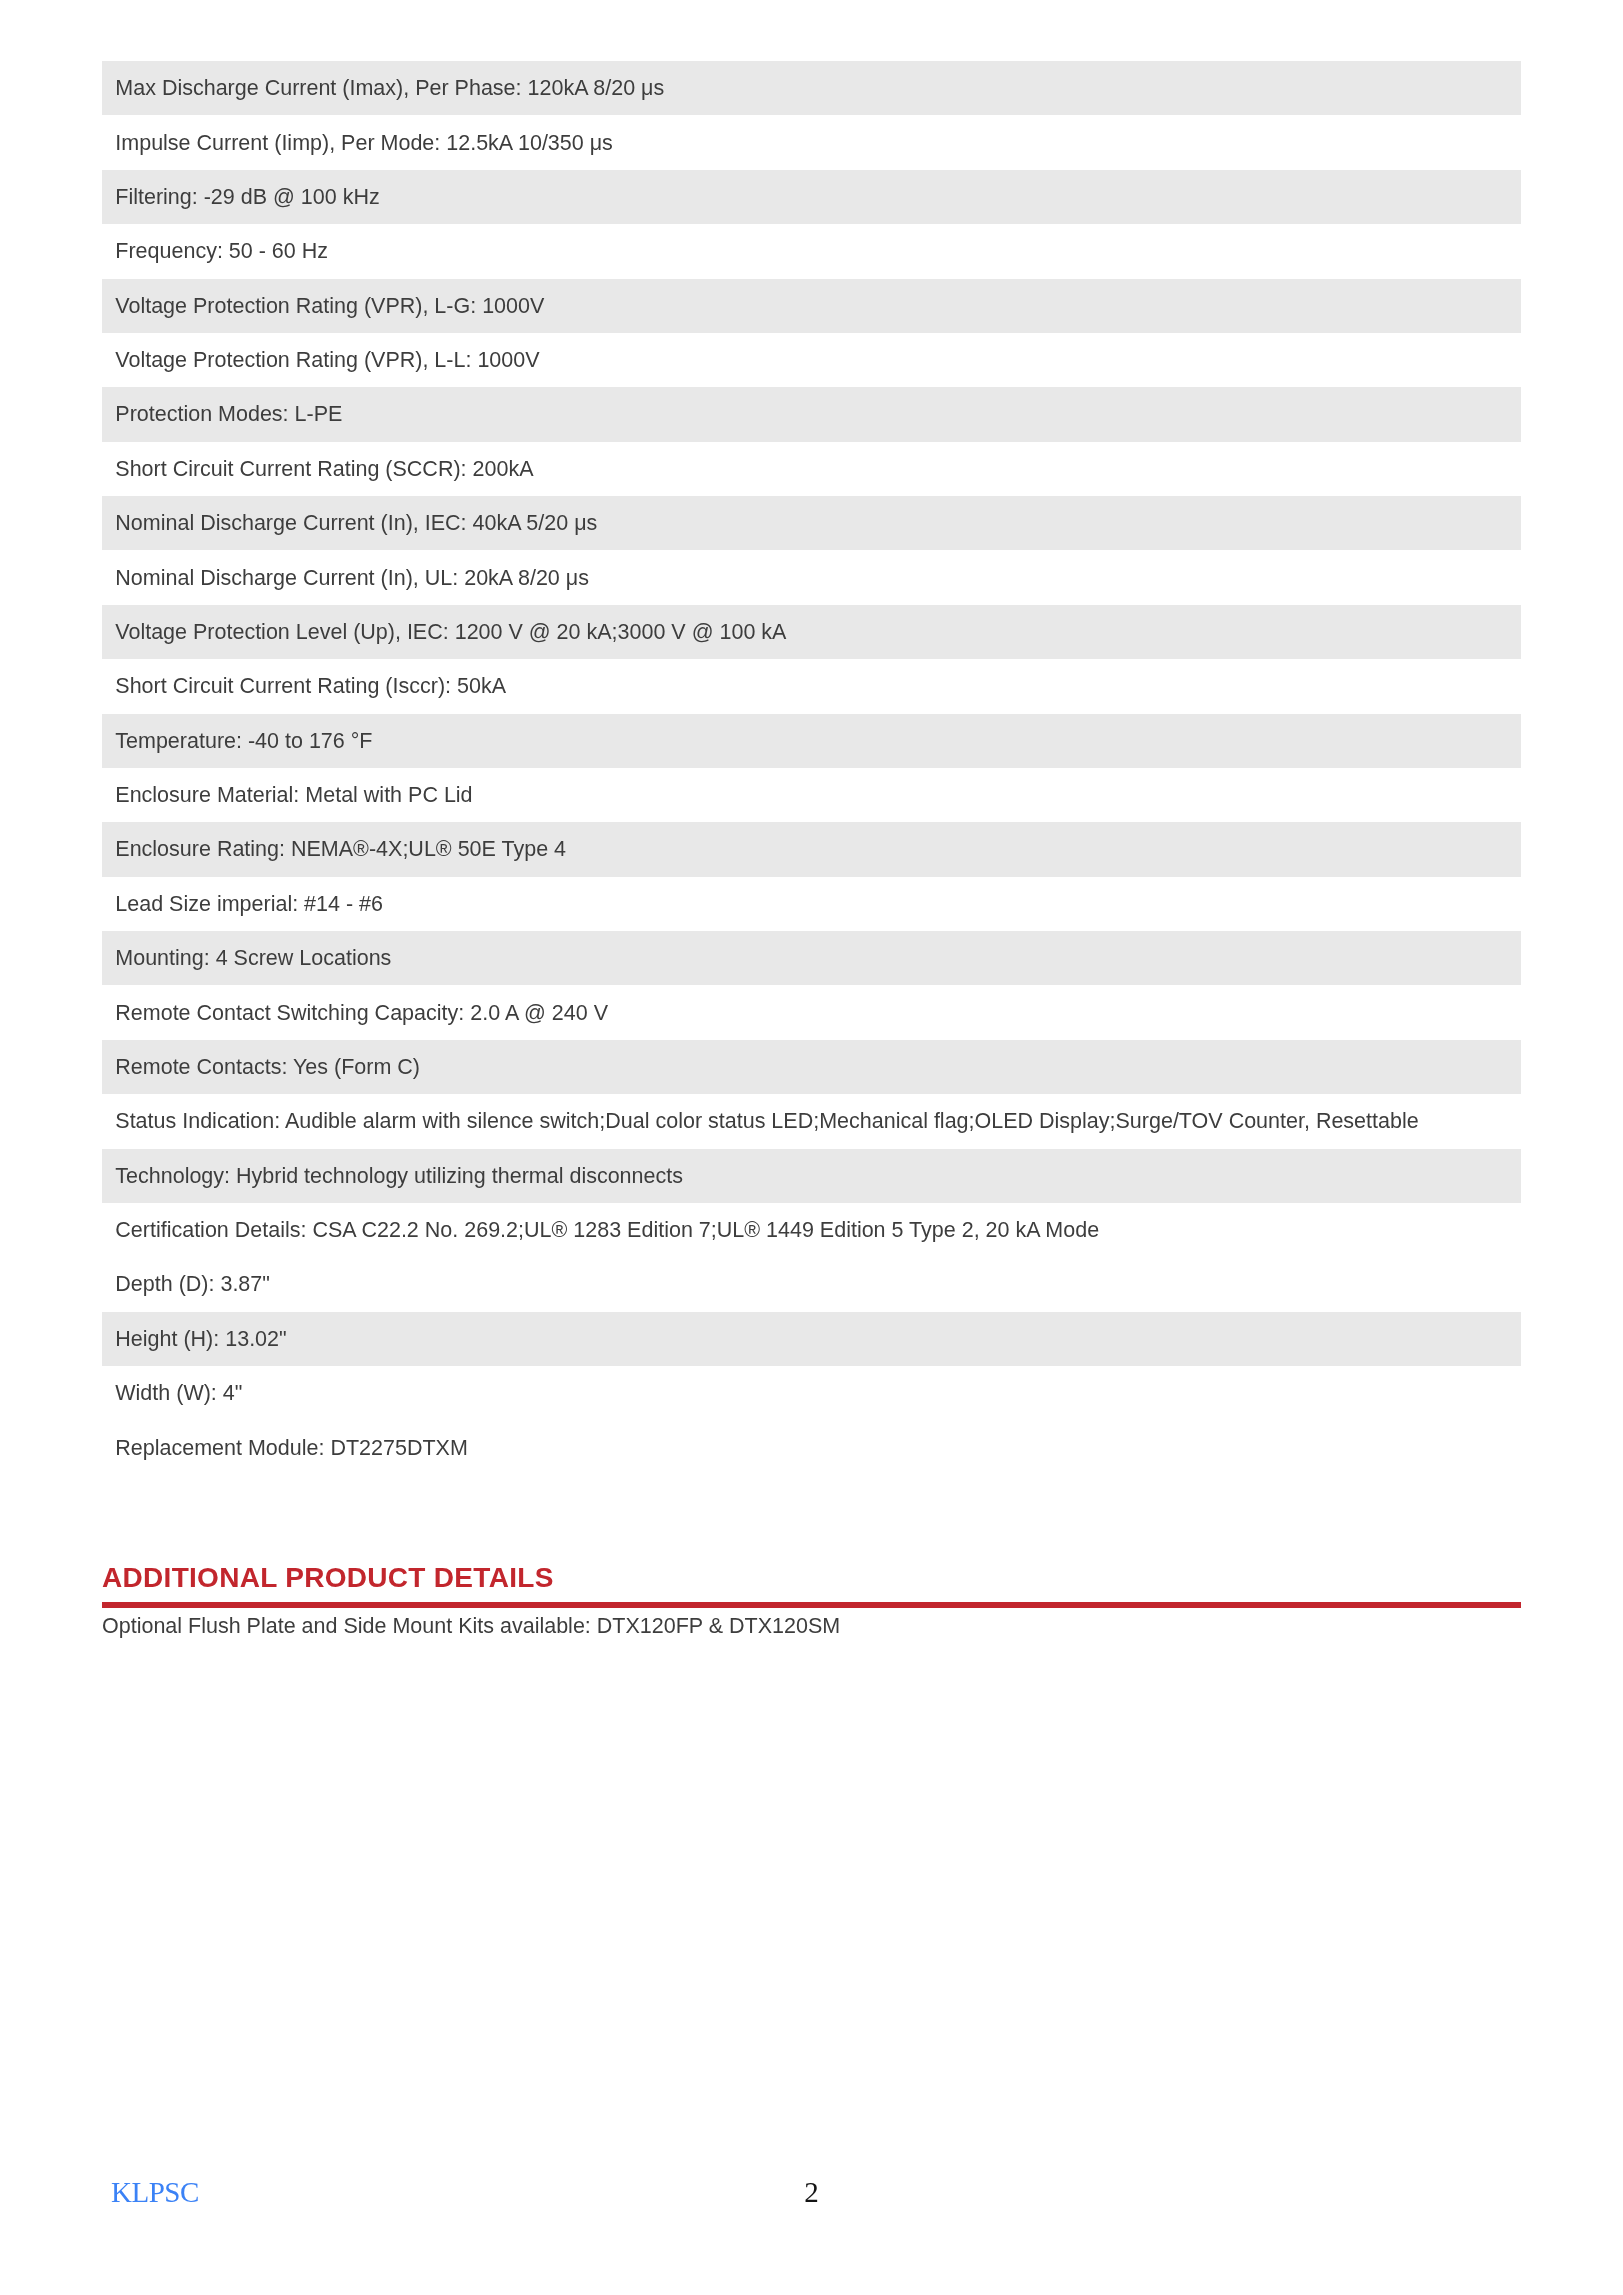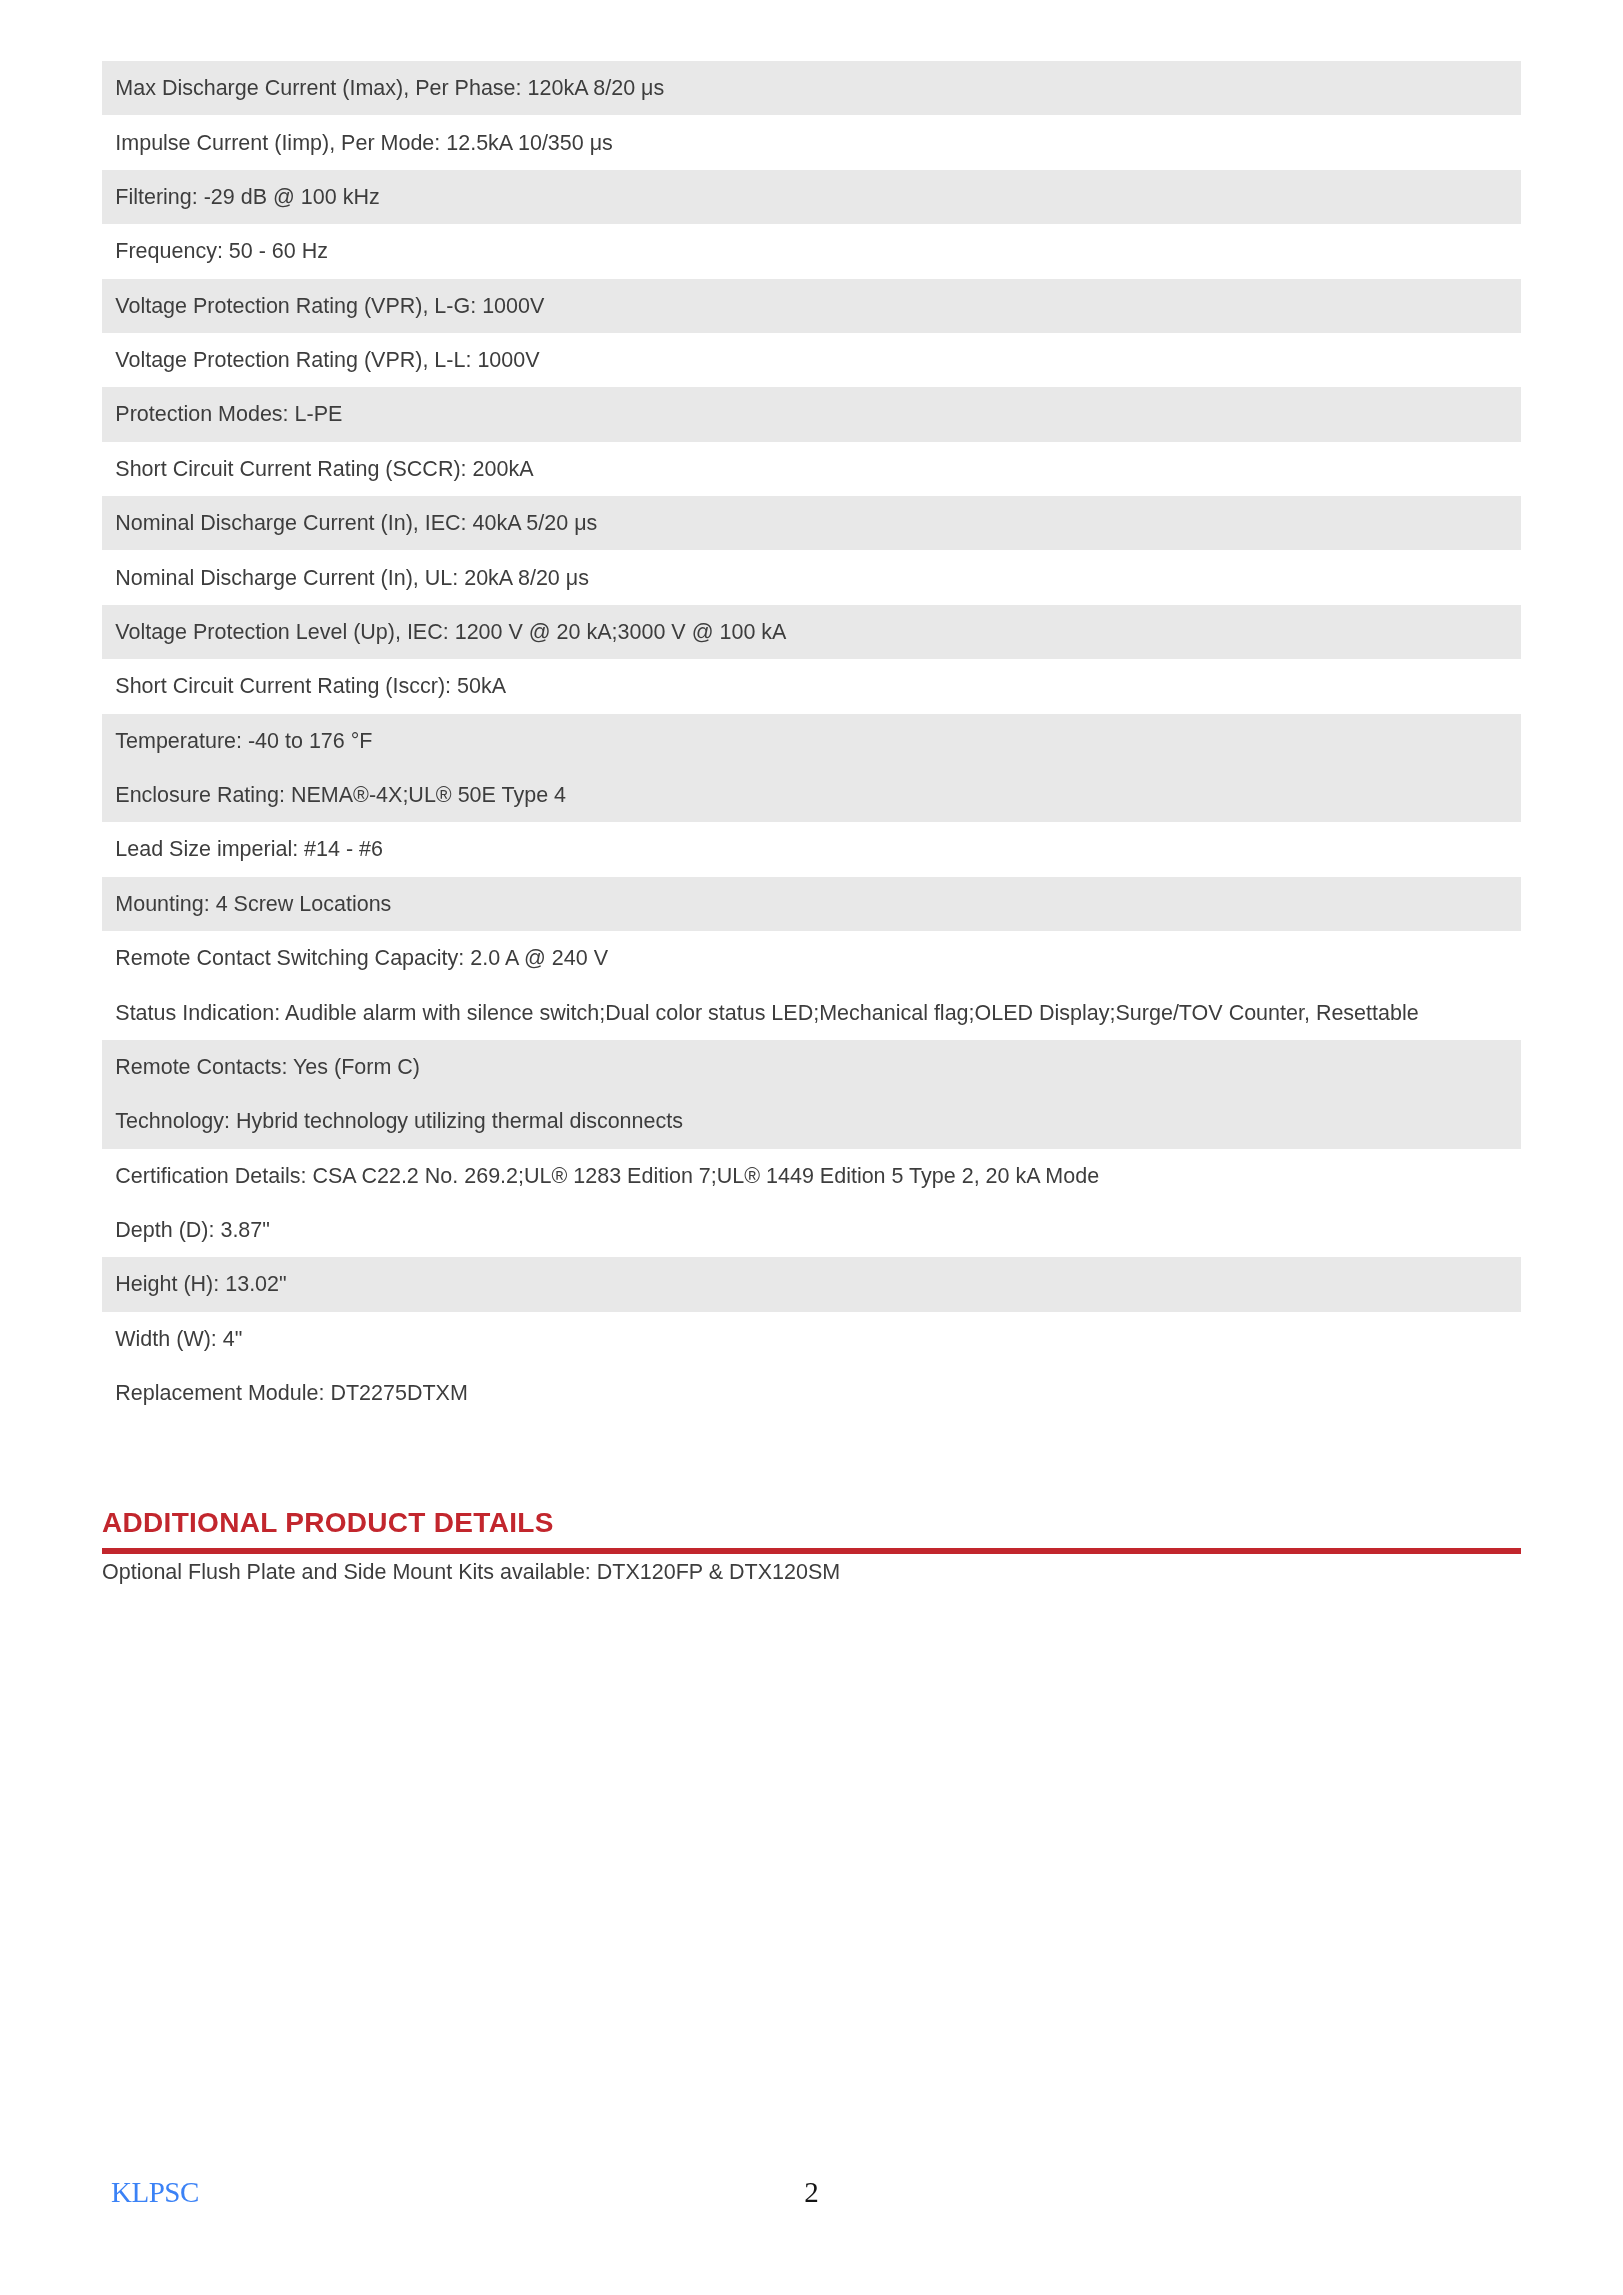--- a/index.html
+++ b/index.html
@@ -93,26 +93,27 @@
         <div class="spec-row">Frequency: 50 - 60 Hz</div>
         <div class="spec-row alt">Voltage Protection Rating (VPR), L-G: 1000V</div>
         <div class="spec-row">Voltage Protection Rating (VPR), L-L: 1000V</div>
         <div class="spec-row alt">Protection Modes: L-PE</div>
         <div class="spec-row">Short Circuit Current Rating (SCCR): 200kA</div>
         <div class="spec-row alt">Nominal Discharge Current (In), IEC: 40kA 5/20 μs</div>
         <div class="spec-row">Nominal Discharge Current (In), UL: 20kA 8/20 μs</div>
         <div class="spec-row alt">Voltage Protection Level (Up), IEC: 1200 V @ 20 kA;3000 V @ 100 kA</div>
         <div class="spec-row">Short Circuit Current Rating (Isccr): 50kA</div>
         <div class="spec-row alt">Temperature: -40 to 176 °F</div>
+        <div class="spec-row">Enclosure Material: Metal with PC Lid</div>
         <div class="spec-row alt">Enclosure Rating: NEMA®-4X;UL® 50E Type 4</div>
         <div class="spec-row">Lead Size imperial: #14 - #6</div>
         <div class="spec-row alt">Mounting: 4 Screw Locations</div>
         <div class="spec-row">Remote Contact Switching Capacity: 2.0 A @ 240 V</div>
+        <div class="spec-row alt">Remote Contacts: Yes (Form C)</div>
         <div class="spec-row">Status Indication: Audible alarm with silence switch;Dual color status LED;Mechanical flag;OLED Display;Surge/TOV Counter, Resettable</div>
-        <div class="spec-row alt">Remote Contacts: Yes (Form C)</div>
         <div class="spec-row alt">Technology: Hybrid technology utilizing thermal disconnects</div>
         <div class="spec-row">Certification Details: CSA C22.2 No. 269.2;UL® 1283 Edition 7;UL® 1449 Edition 5 Type 2, 20 kA Mode</div>
         <div class="spec-row">Depth (D): 3.87"</div>
         <div class="spec-row alt">Height (H): 13.02"</div>
         <div class="spec-row">Width (W): 4"</div>
         <div class="spec-row">Replacement Module: DT2275DTXM</div>
       </div>
 
     <div class="additional">
       <h2 class="section-heading">ADDITIONAL PRODUCT DETAILS</h2>

